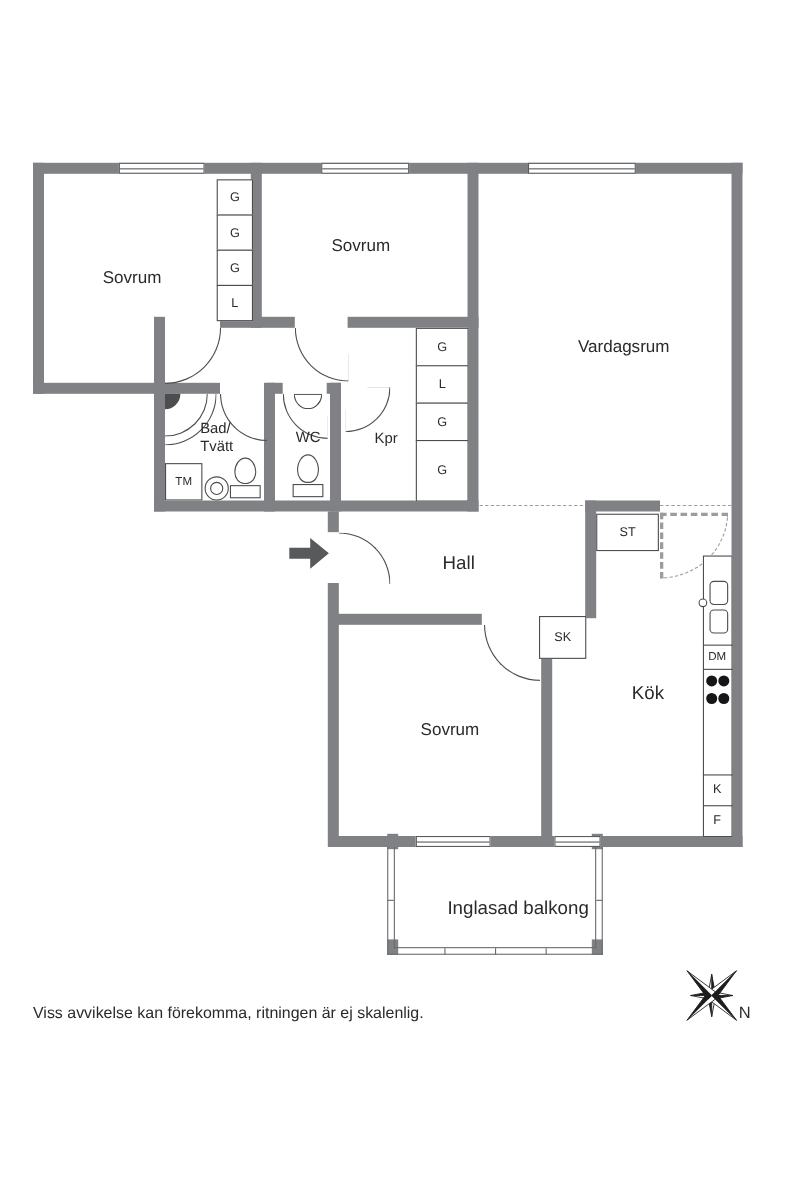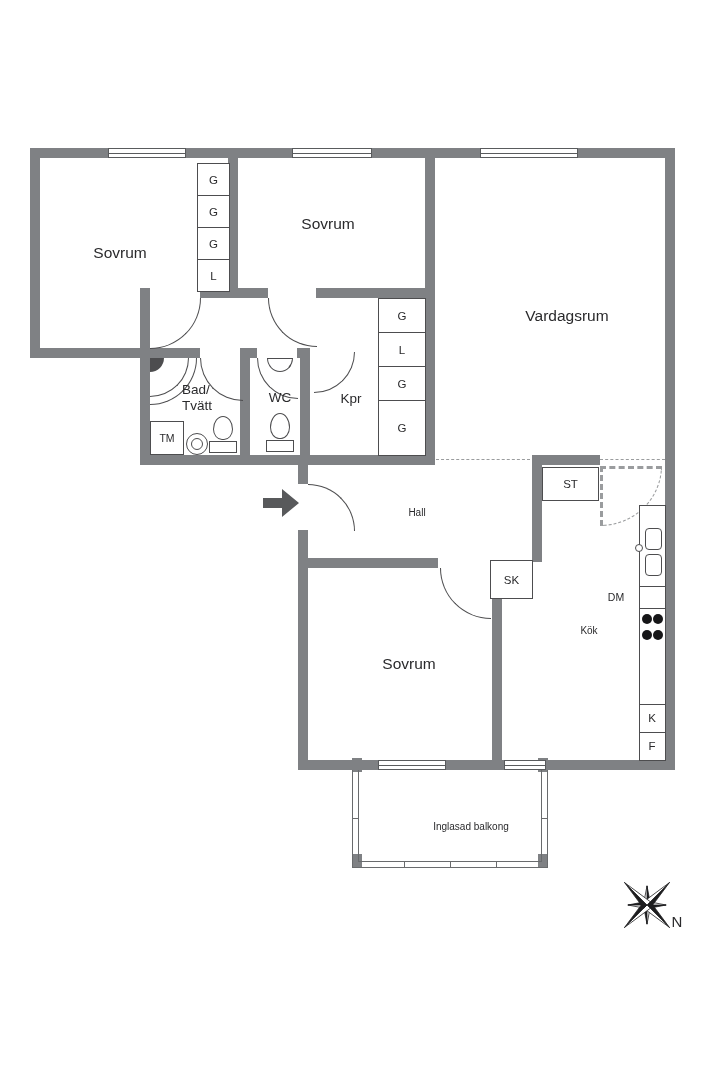--- a/index.html
+++ b/index.html
@@ -13,21 +13,21 @@
   .win::after{content:"";position:absolute;left:0;right:0;top:4px;border-top:1px solid #595b5d}
   .arc{position:absolute;box-sizing:border-box}
   .abr{border-right:1px solid var(--line);border-bottom:1px solid var(--line);border-bottom-right-radius:100%}
   .abl{border-left:1px solid var(--line);border-bottom:1px solid var(--line);border-bottom-left-radius:100%}
   .atr{border-top:1px solid var(--line);border-right:1px solid var(--line);border-top-right-radius:100%}
   .adash{border-color:#9a9c9e;border-style:dashed}
   .dash{position:absolute;border-top:1px dashed #9a9c9e}
   .ln{position:absolute;border-top:1px solid var(--line)}
   .lbl{position:absolute;transform:translate(-50%,-50%);font-size:15.5px;color:var(--text);white-space:nowrap}
   .left{transform:translate(0,-50%)}
-  .sm{font-size:13.5px}.xs{font-size:11.5px}.xxs{font-size:10.5px}.md{font-size:10px}
+  .sm{font-size:13.5px}.xs{font-size:11.5px}.xxs{font-size:10.5px}.md{font-size:17px}
   .center{text-align:left;line-height:1.2}
   .circ{position:absolute;box-sizing:border-box;border:1px solid var(--line);border-radius:50%;background:#fff}
   .dot{position:absolute;background:#161618;border-radius:50%}
   .qd{position:absolute;background:var(--line);border-bottom-right-radius:100%}
   .rail{position:absolute;box-sizing:border-box;border:1px solid #696b6d;border-top:none}
   .tick{position:absolute;background:#696b6d}
   .bowl{position:absolute;box-sizing:border-box;border:1px solid var(--line);background:#fff;
         border-radius:50% 50% 45% 45%/55% 55% 45% 45%}
   .tank{position:absolute;box-sizing:border-box;border:1px solid var(--line);background:#fff}
   .halfoval{position:absolute;box-sizing:border-box;border:1px solid var(--line);background:#fff;
@@ -145,21 +145,21 @@
 
   <div class="sinkbox" style="left:645px;top:528px;width:17px;height:22px"></div>
   <div class="sinkbox" style="left:645px;top:554px;width:17px;height:22px"></div>
   <div class="circ" style="left:635px;top:544px;width:8px;height:8px"></div>
 
   <div class="dot" style="left:642px;top:614px;width:10px;height:10px"></div>
   <div class="dot" style="left:653px;top:614px;width:10px;height:10px"></div>
   <div class="dot" style="left:642px;top:630px;width:10px;height:10px"></div>
   <div class="dot" style="left:653px;top:630px;width:10px;height:10px"></div>
 
-  <div class="lbl xxs" style="left:616px;top:597px">DM</div>
+  <div class="lbl xxs" style="left:652px;top:597px">DM</div>
   <div class="lbl xs" style="left:652px;top:718px">K</div>
   <div class="lbl xs" style="left:652px;top:746px">F</div>
 
   <div class="rail" style="left:352px;top:770px;width:196px;height:98px"></div>
   <div class="rail" style="left:358px;top:770px;width:184px;height:92px"></div>
   <div class="tick" style="left:404px;top:862px;width:1px;height:6px"></div>
   <div class="tick" style="left:450px;top:862px;width:1px;height:6px"></div>
   <div class="tick" style="left:496px;top:862px;width:1px;height:6px"></div>
   <div class="tick" style="left:352px;top:818px;width:6px;height:1px"></div>
   <div class="tick" style="left:542px;top:818px;width:6px;height:1px"></div>
@@ -175,20 +175,21 @@
     <span style="display:block">Bad/</span>
     <span style="display:block">Tvätt</span>
   </div>
   <div class="lbl sm" style="left:280px;top:397px">WC</div>
   <div class="lbl sm" style="left:351px;top:398px">Kpr</div>
   <div class="lbl md" style="left:417px;top:512px">Hall</div>
   <div class="lbl md" style="left:589px;top:630px">Kök</div>
   <div class="lbl" style="left:409px;top:664px">Sovrum</div>
   <div class="lbl md" style="left:471px;top:826px">Inglasad balkong</div>
 
+  <div class="lbl left" style="left:30px;top:921px;font-size:14.5px">Viss avvikelse kan förekomma, ritningen är ej skalenlig.</div>
 
   <svg style="position:absolute;left:614px;top:872px;width:66px;height:66px" viewBox="0 0 100 100">
     <g stroke="#1d1d1f" stroke-width="1.2" stroke-linejoin="miter">
       <polygon points="50,21 55.5,50 50,50" fill="#1d1d1f"></polygon>
       <polygon points="50,21 44.5,50 50,50" fill="#ffffff"></polygon>
       <polygon points="79,50 50,55.5 50,50" fill="#1d1d1f"></polygon>
       <polygon points="79,50 50,44.5 50,50" fill="#ffffff"></polygon>
       <polygon points="50,79 44.5,50 50,50" fill="#1d1d1f"></polygon>
       <polygon points="50,79 55.5,50 50,50" fill="#ffffff"></polygon>
       <polygon points="21,50 50,44.5 50,50" fill="#1d1d1f"></polygon>

